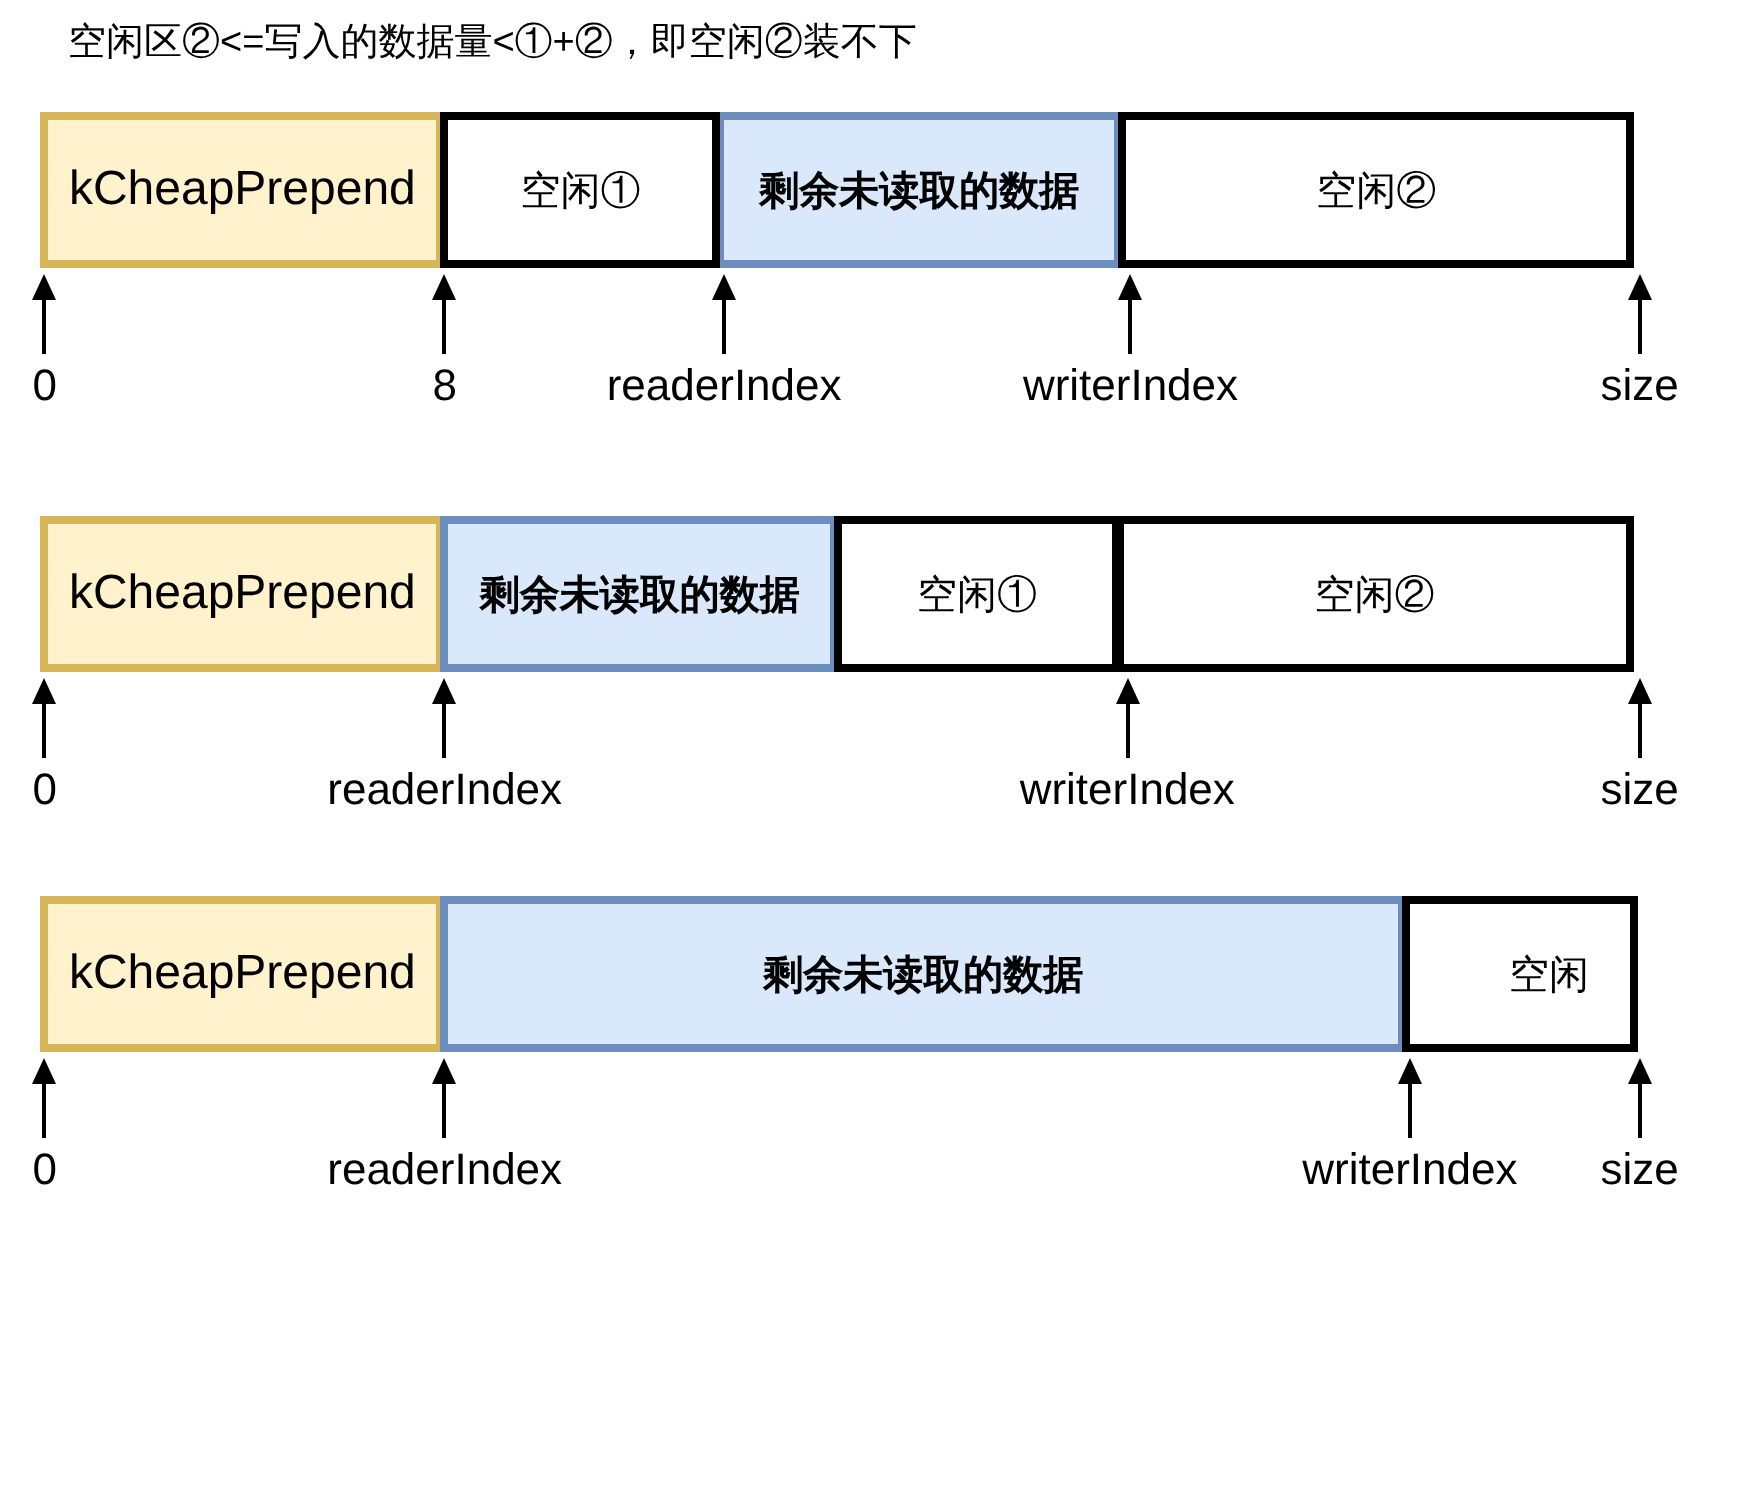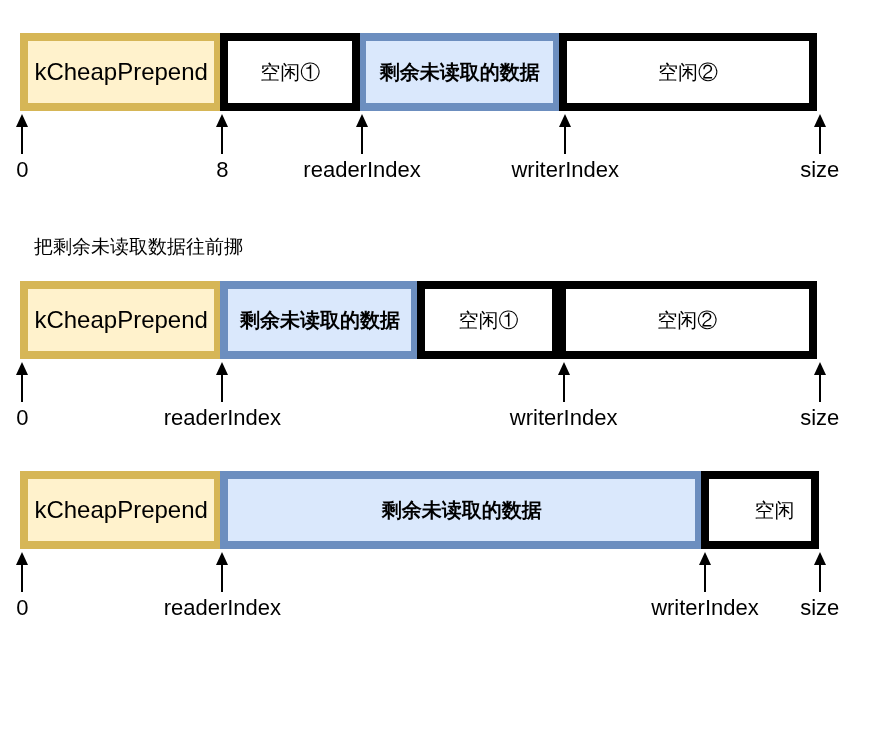--- a/index.html
+++ b/index.html
@@ -29,21 +29,21 @@
   }
   .buffer-row {
     display: flex;
     height: 78px;
     width: 803px;
     margin-top: 23px;
     box-sizing: border-box;
   }
   .seg {
     box-sizing: border-box;
-    border: 8px solid #0f172a;
+    border: 4px solid #0f172a;
     background: #ffffff;
     display: flex;
     align-items: center;
     justify-content: center;
     font-size: 20px;
     white-space: nowrap;
     overflow: hidden;
     position: relative;
   }
   .seg + .seg { margin-left: -2px; }
@@ -100,20 +100,21 @@
     transform: translateX(-50%);
     font-size: 22px;
     white-space: nowrap;
   }
 </style>
 </head>
 <body>
 
 <div id="diagrams">
   <div class="diagram">
+    <div class="diagram-title">空闲区②&lt;=写入的数据量&lt;①+②，即空闲②装不下</div>
     <div class="buffer-row">
         <div class="seg prepend" style="width: 25.2%;">
           <span>kCheapPrepend</span>
         </div>
         <div class="seg free" style="width: 17.4%;">
           <span>空闲①</span>
         </div>
         <div class="seg data" style="width: 25.3%;">
           <span>剩余未读取的数据</span>
         </div>
@@ -146,21 +147,20 @@
     <div class="marker-label-row">
         <div class="marker-label" style="left: 0.3%;">0</div>
         <div class="marker-label" style="left: 25.2%;">8</div>
         <div class="marker-label" style="left: 42.6%;">readerIndex</div>
         <div class="marker-label" style="left: 67.9%;">writerIndex</div>
         <div class="marker-label" style="left: 99.6%;">size</div>
       </div>
   </div>
 
   <div class="diagram">
-    <div class="diagram-title">把剩余未读取数据往前挪</div>
     <div class="buffer-row">
         <div class="seg prepend" style="width: 25.2%;">
           <span>kCheapPrepend</span>
         </div>
         <div class="seg data" style="width: 24.8%;">
           <span>剩余未读取的数据</span>
         </div>
         <div class="seg free" style="width: 17.7%;">
           <span>空闲①</span>
         </div>

